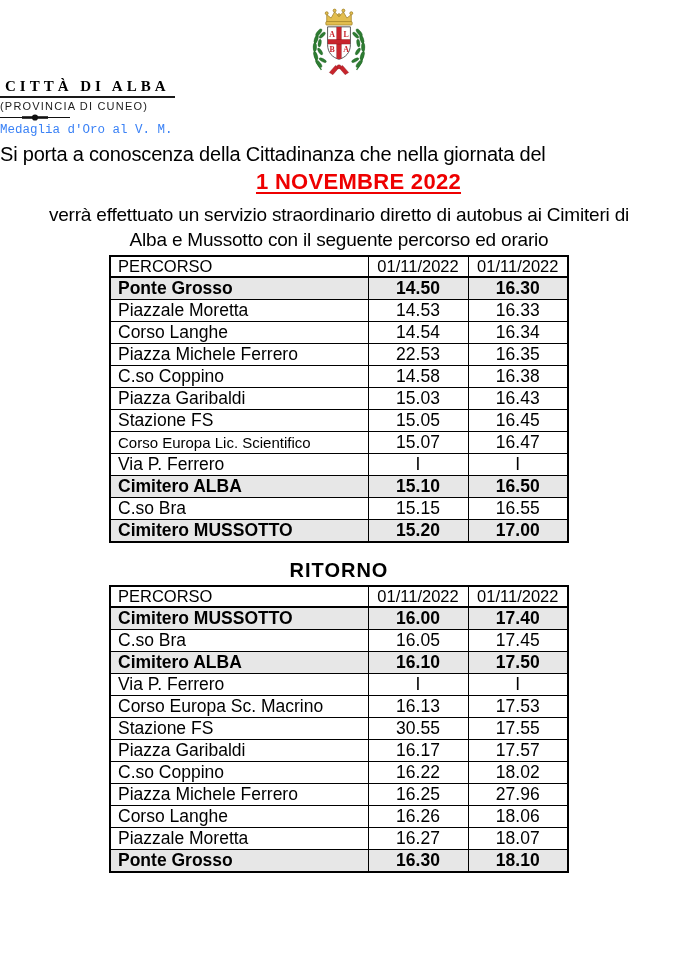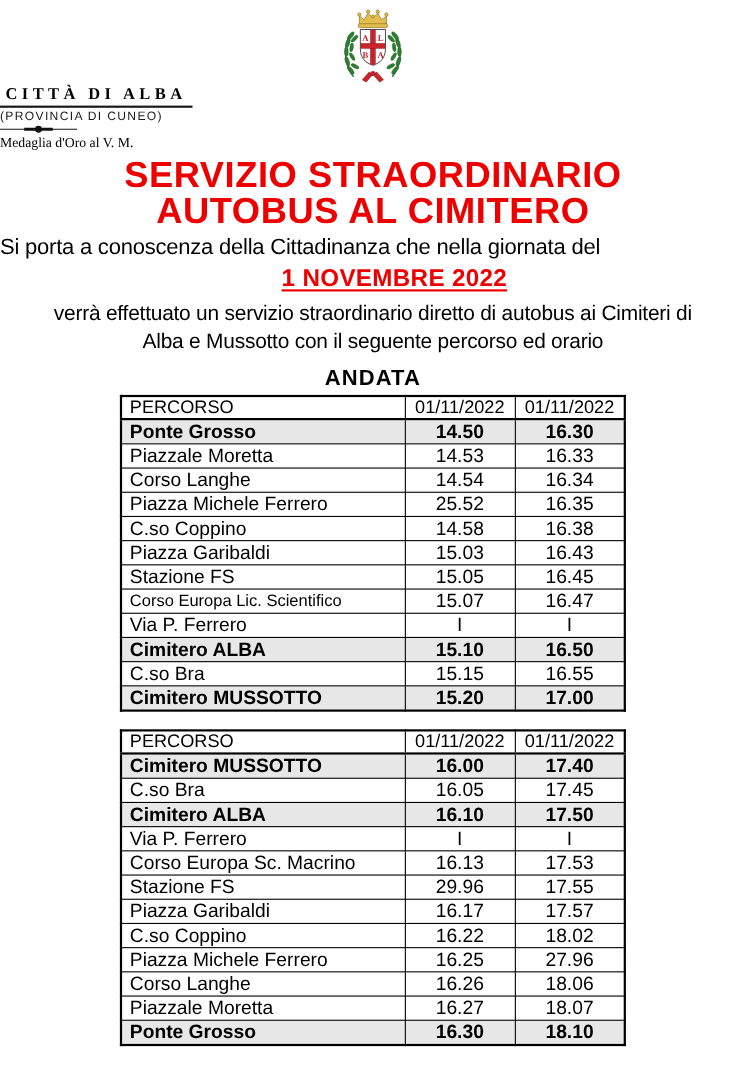--- a/index.html
+++ b/index.html
@@ -19,21 +19,21 @@
   .city-name {
     display:inline-block;
     font-family:"Liberation Serif", serif;
     font-weight:bold; font-size:15px; letter-spacing:4px;
     border-bottom:2px solid #1a1a1a; padding:0 5px 1px 5px;
     margin-top:2px;
   }
   .province { font-size:11px; letter-spacing:1.2px; margin-top:2px; color:#1c1c1c; }
   .ornament { margin-top:1px; line-height:0; }
   .ornament svg { width:70px; height:9px; }
-  .motto { font-family:Liberation Serif, serif; font-size:12.5px; margin-top:1px; color:#000000; }
+  .motto { font-family:Liberation Mono, monospace; font-size:12.5px; margin-top:1px; color:#3b82f6; }
 
   
   .main-title {
     color:var(--accent,#EE0000);
     font-weight:bold; font-size:33px; line-height:1.0;
     text-align:center; margin-top:4px; letter-spacing:0.5px;
   }
   .intro { font-size:20px; text-align:left; margin-top:6px; letter-spacing:-0.2px; }
   .date-line { text-align:center; margin-top:3px; }
   .date-line span {
@@ -133,37 +133,32 @@
     <div class="ornament">
       <svg viewBox="0 0 70 9">
         <line x1="0" y1="4.5" x2="70" y2="4.5" stroke="#111" stroke-width="1"></line>
         <line x1="22" y1="4.5" x2="48" y2="4.5" stroke="#111" stroke-width="2.6"></line>
         <circle cx="35" cy="4.5" r="3.1" fill="#111"></circle>
       </svg>
     </div>
     <div class="motto">Medaglia d'Oro al V. M.</div>
   </div>
 
-  <div class="main-title">
-    <div>SERVIZIO STRAORDINARIO</div>
-    <div>AUTOBUS AL CIMITERO</div>
-  </div>
 
   <div class="intro">Si porta a conoscenza della Cittadinanza che nella giornata del</div>
 
   <div class="date-line">
     <span>1 NOVEMBRE 2022</span>
   </div>
 
   <div class="body-text">
     <div>verrà effettuato un servizio straordinario diretto di autobus ai Cimiteri di</div>
     <div>Alba e Mussotto con il seguente percorso ed orario</div>
   </div>
 
-  <div class="section-title">ANDATA</div>
   <table class="timetable">
     <thead>
       <tr>
         <th class="col-stop">PERCORSO</th>
         <th class="col-time">01/11/2022</th>
         <th class="col-time">01/11/2022</th>
       </tr>
     </thead>
     <tbody>
         <tr class="hl">
@@ -176,21 +171,21 @@
           <td class="col-time">14.53</td>
           <td class="col-time">16.33</td>
         </tr>
         <tr>
           <td class="col-stop">Corso Langhe</td>
           <td class="col-time">14.54</td>
           <td class="col-time">16.34</td>
         </tr>
         <tr>
           <td class="col-stop">Piazza Michele Ferrero</td>
-          <td class="col-time">25.52</td>
+          <td class="col-time">22.53</td>
           <td class="col-time">16.35</td>
         </tr>
         <tr>
           <td class="col-stop">C.so Coppino</td>
           <td class="col-time">14.58</td>
           <td class="col-time">16.38</td>
         </tr>
         <tr>
           <td class="col-stop">Piazza Garibaldi</td>
           <td class="col-time">15.03</td>
@@ -222,20 +217,21 @@
           <td class="col-time">16.55</td>
         </tr>
         <tr class="hl">
           <td class="col-stop">Cimitero MUSSOTTO</td>
           <td class="col-time">15.20</td>
           <td class="col-time">17.00</td>
         </tr>
       </tbody>
   </table>
 
+  <div class="section-title">RITORNO</div>
   <table class="timetable">
     <thead>
       <tr>
         <th class="col-stop">PERCORSO</th>
         <th class="col-time">01/11/2022</th>
         <th class="col-time">01/11/2022</th>
       </tr>
     </thead>
     <tbody>
         <tr class="hl">
@@ -258,21 +254,21 @@
           <td class="col-time">I</td>
           <td class="col-time">I</td>
         </tr>
         <tr>
           <td class="col-stop">Corso Europa Sc. Macrino</td>
           <td class="col-time">16.13</td>
           <td class="col-time">17.53</td>
         </tr>
         <tr>
           <td class="col-stop">Stazione FS</td>
-          <td class="col-time">29.96</td>
+          <td class="col-time">30.55</td>
           <td class="col-time">17.55</td>
         </tr>
         <tr>
           <td class="col-stop">Piazza Garibaldi</td>
           <td class="col-time">16.17</td>
           <td class="col-time">17.57</td>
         </tr>
         <tr>
           <td class="col-stop">C.so Coppino</td>
           <td class="col-time">16.22</td>

